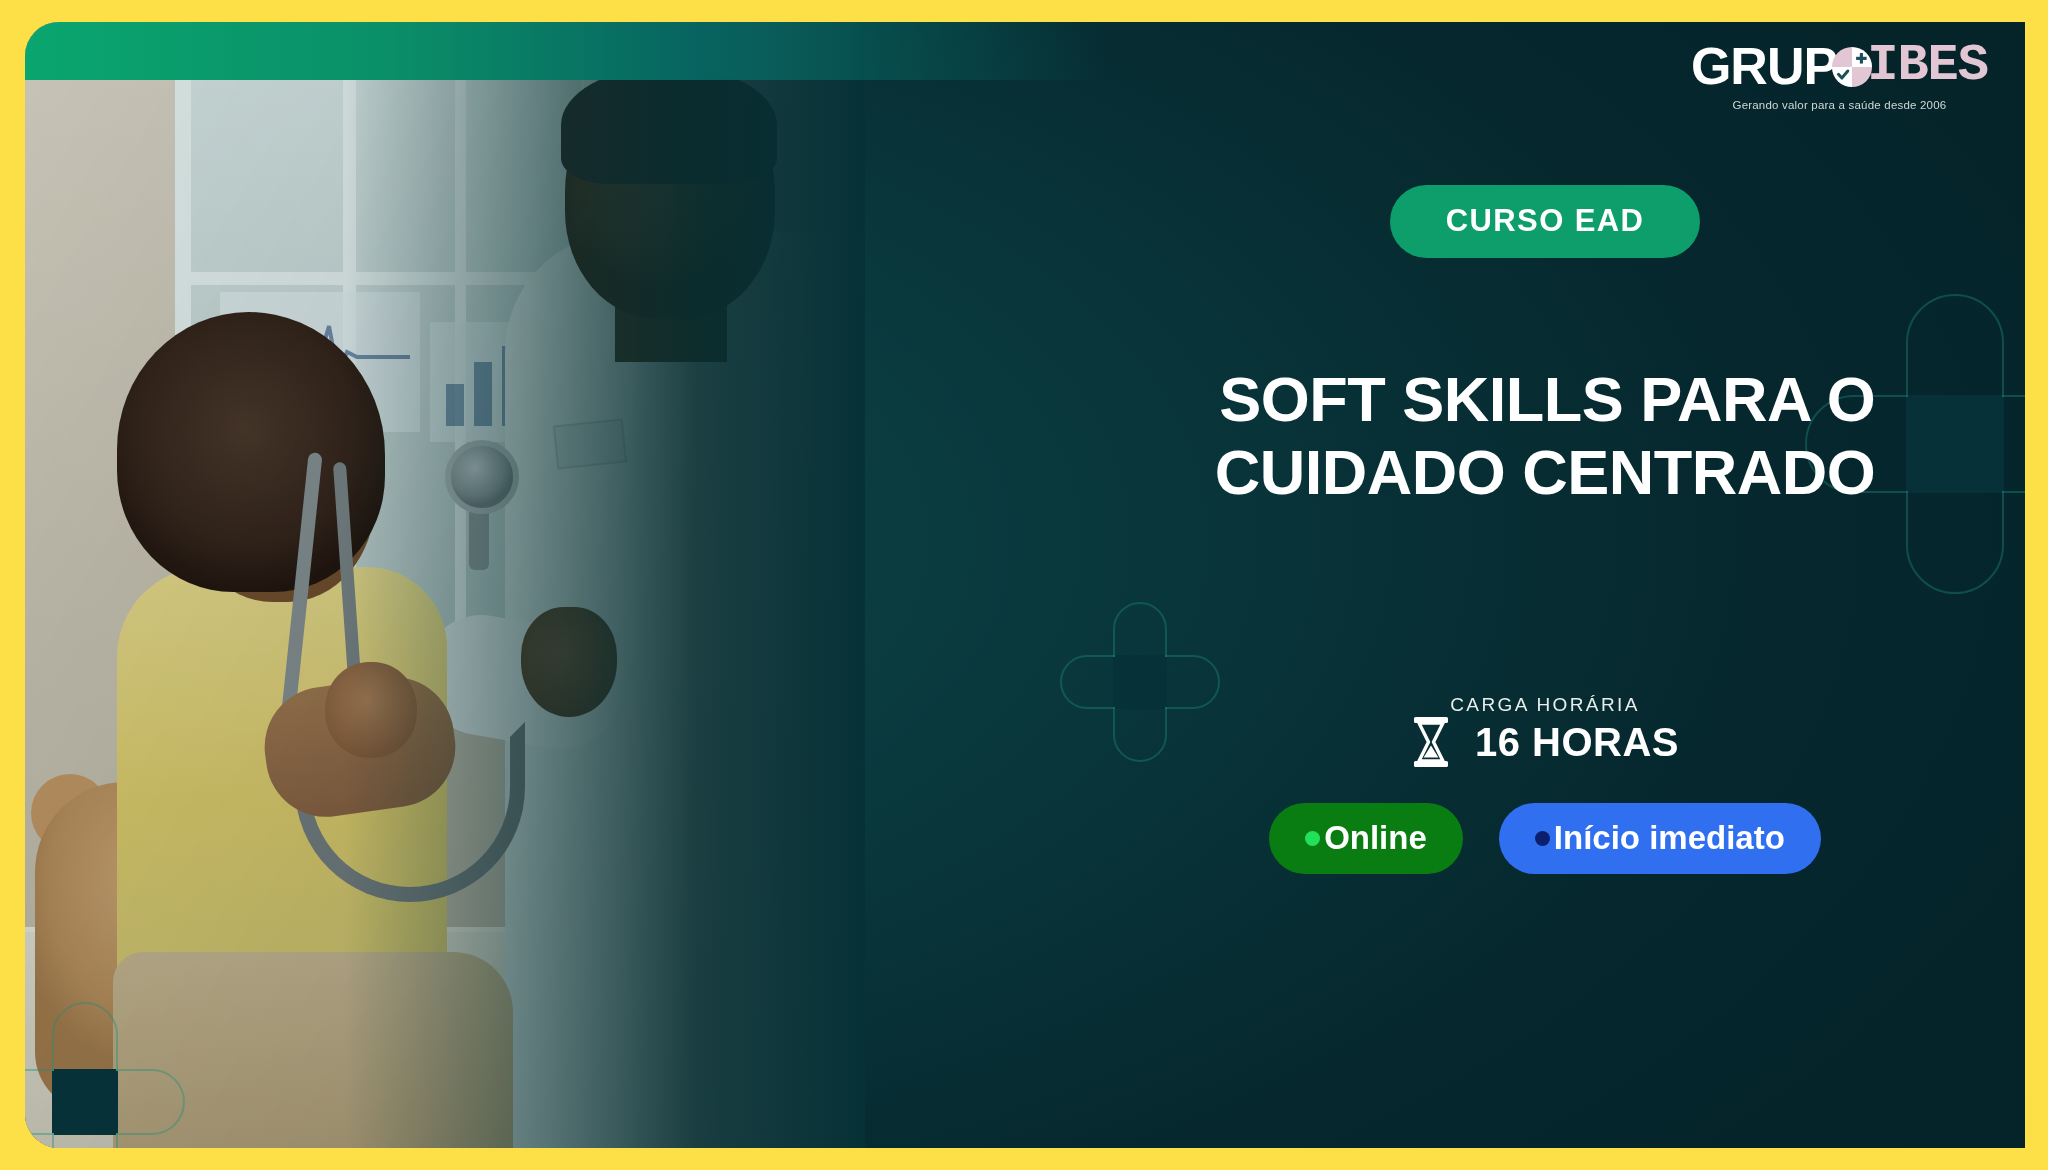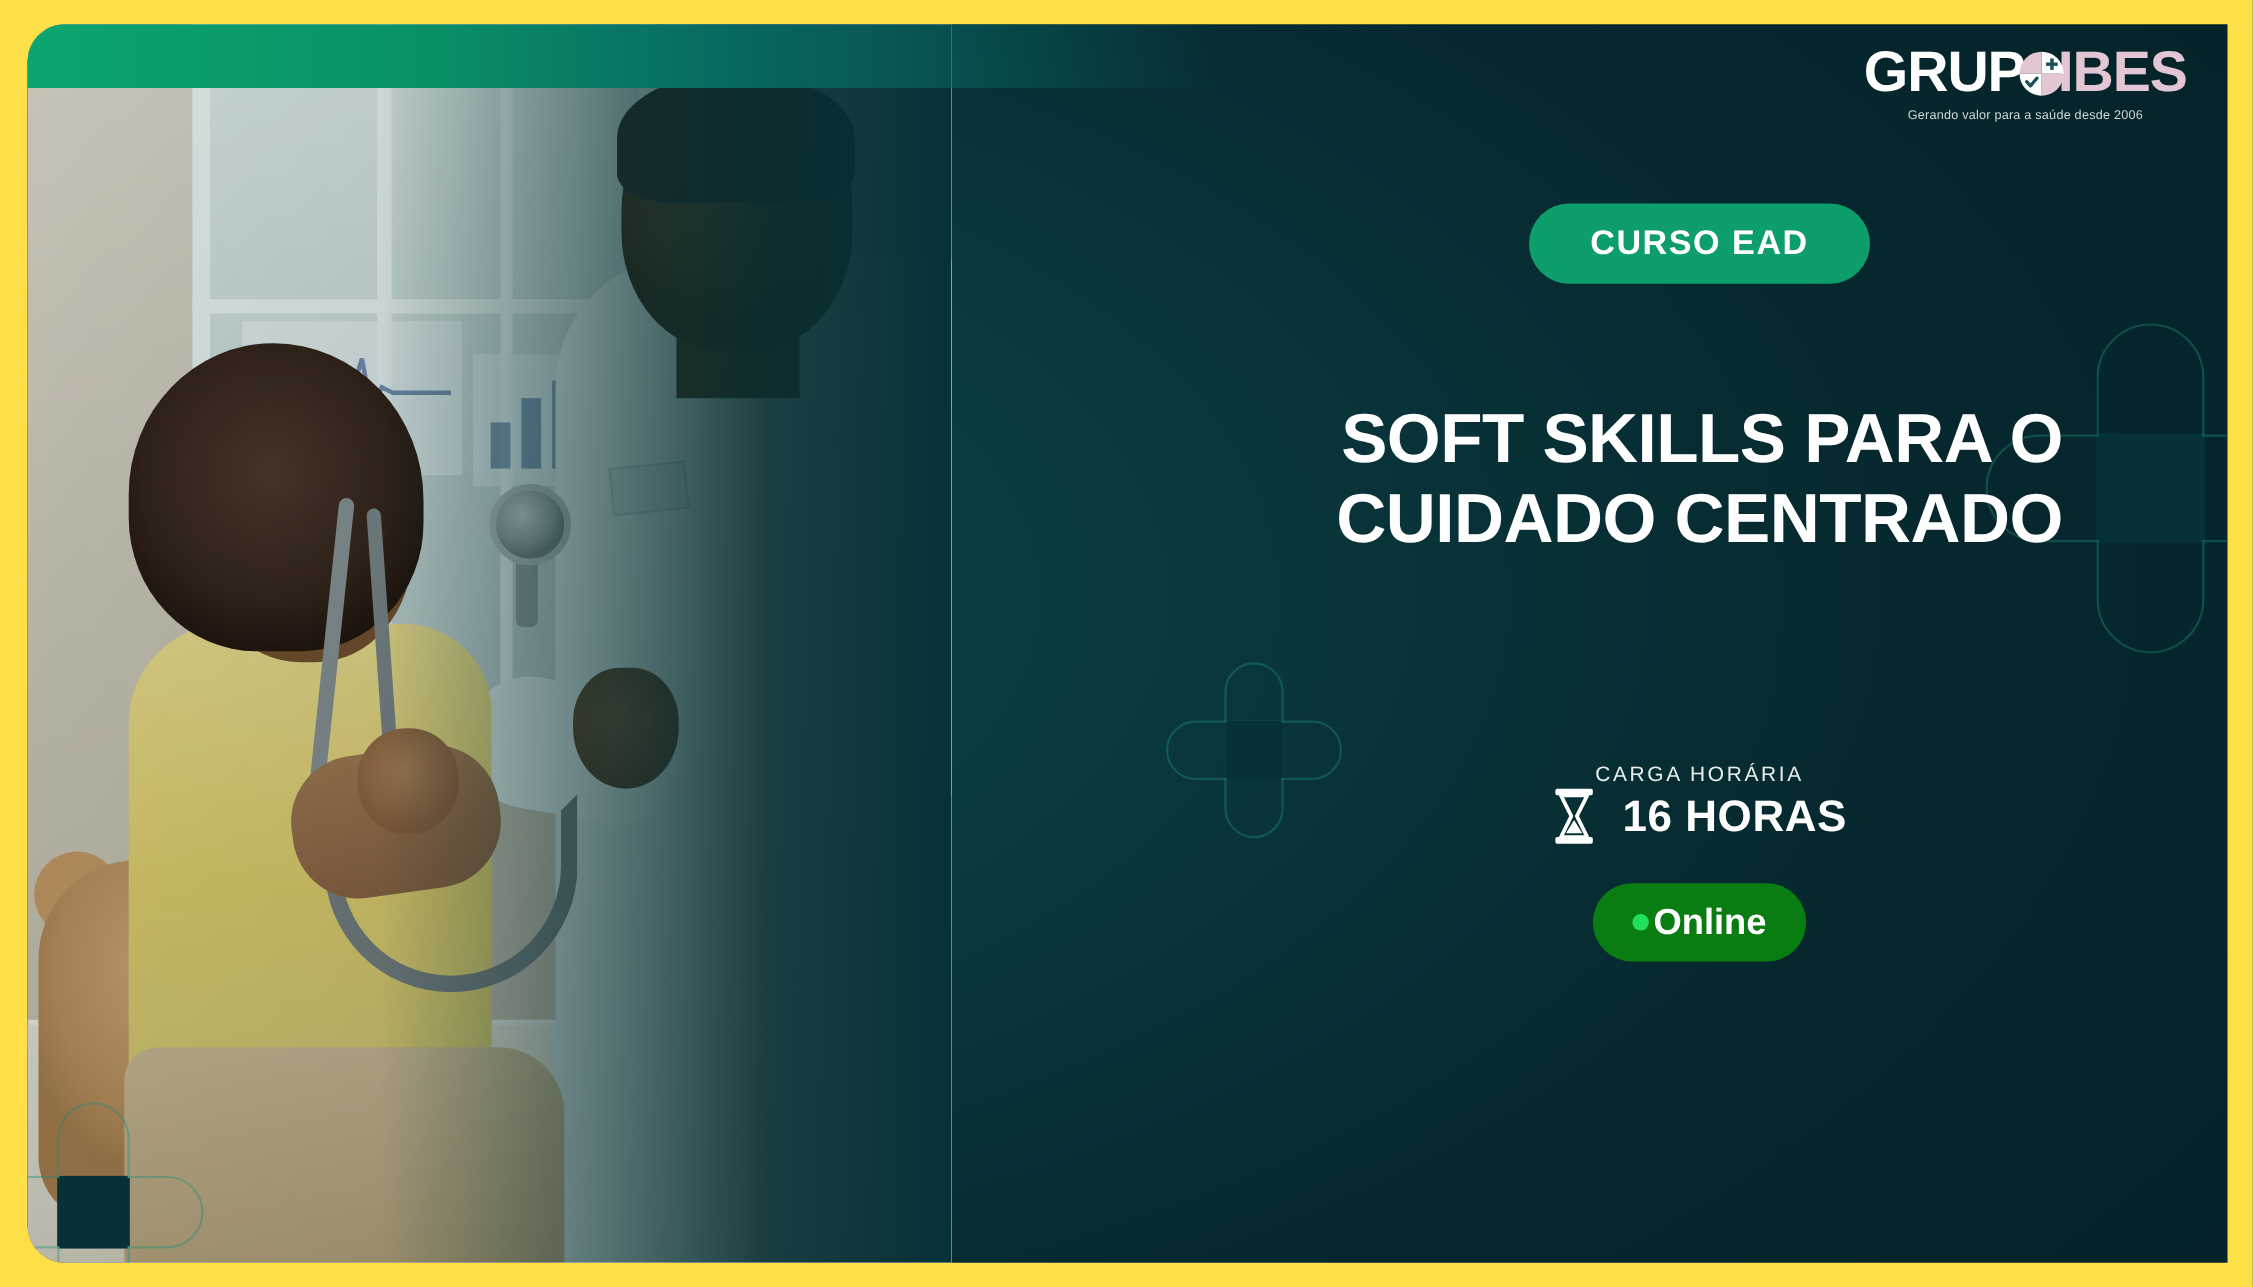--- a/index.html
+++ b/index.html
@@ -186,21 +186,21 @@
   .logo {
     position:absolute; right:37px; top:18px;
     display:flex; flex-direction:column; align-items:center;
   }
   .logo-mark {
     display:flex; align-items:center;
     font-size:52px; font-weight:700; letter-spacing:-1px;
     line-height:1;
   }
   .logo-grupo { color:#ffffff; }
-  .logo-ibes  { color:#e3c6d4; }
+  .logo-ibes  { color:#e3c6d4;font-family:Liberation Mono, monospace; }
   .logo-icon  { width:42px; height:42px; margin:0 -6px; position:relative; top:1px; }
   .logo-tag {
     margin-top:7px; font-size:11.5px; letter-spacing:.2px;
     color:#cfd8d6; white-space:nowrap;
   }
 
   
   .content {
     position:absolute; left:1080px; top:0;
     width:880px; height:904px;
@@ -381,17 +381,21 @@
           </svg>
           <div class="hours-value">16 HORAS</div>
         </div>
       </div>
 
       <div class="pills">
         <div class="pill pill-online">
           <span class="dot"></span>
           <span>Online</span>
         </div>
+        <div class="pill pill-start">
+          <span class="dot"></span>
+          <span>Início imediato</span>
+        </div>
       </div>
 
     </div>
   </div>
 </div>
 
 </body></html>

